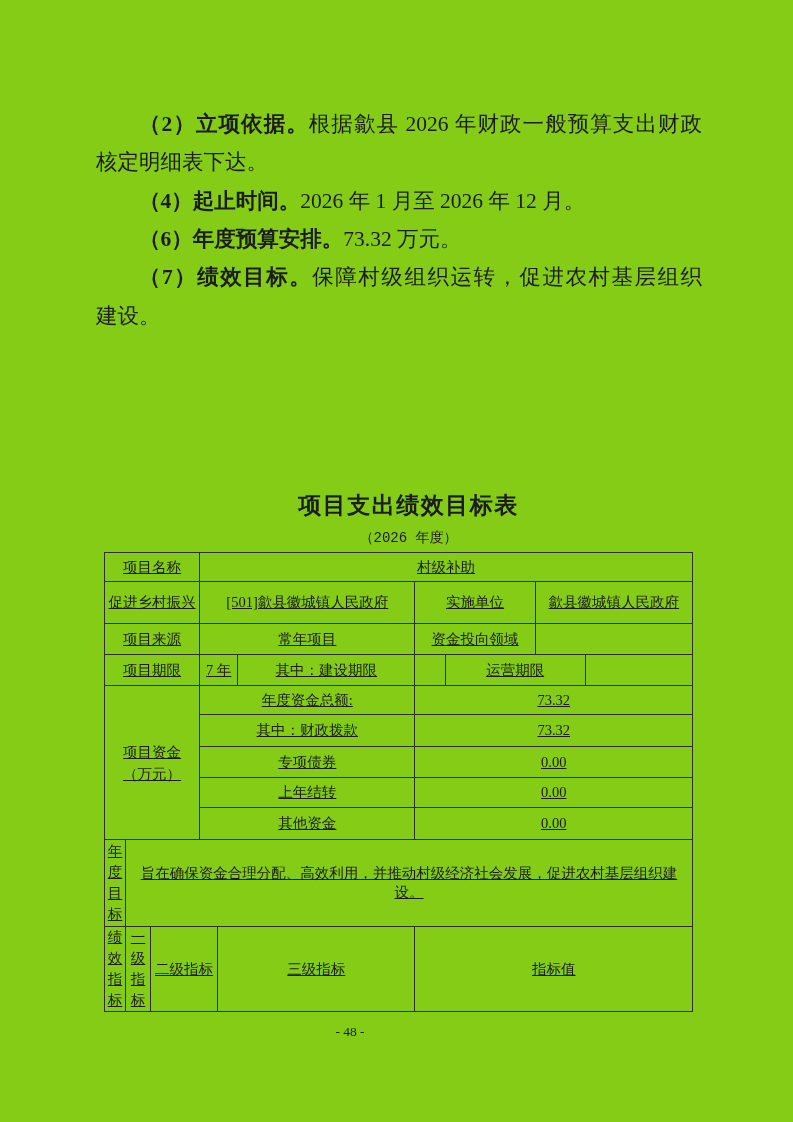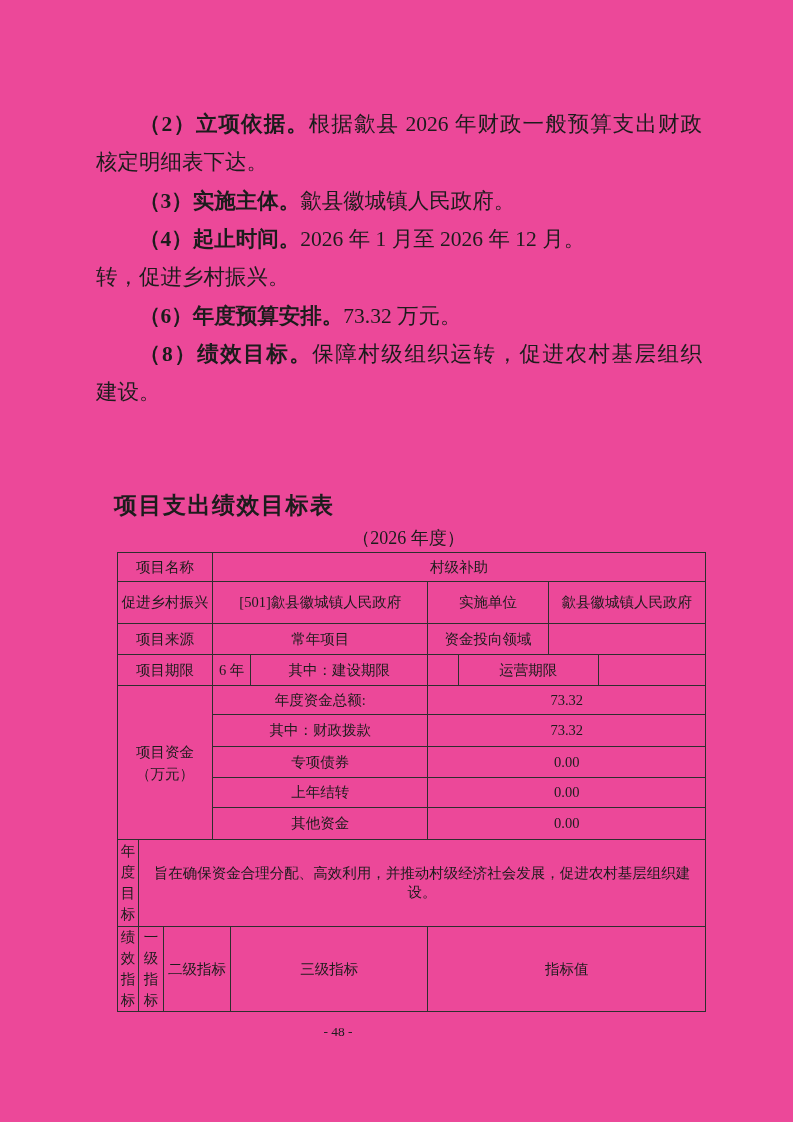--- a/index.html
+++ b/index.html
@@ -2,21 +2,21 @@
 <html><head>
 <meta charset="utf-8">
 <style>
   * { margin: 0; padding: 0; box-sizing: border-box; }
   html, body { background: #e8e8e8; }
   .page {
     position: relative;
     width: 793px;
     height: 1122px;
     margin: 0 auto;
-    background: #ec4899;
+    background: #84cc16;
     color: #1c1c1c;
     font-family: "Liberation Serif", "DejaVu Serif", serif;
     overflow: hidden;
   }
 
   
   .body-text {
     position: absolute;
     left: 96px;
     top: 105px;
@@ -32,44 +32,47 @@
   .bt-line.fill { text-align: justify; text-align-last: justify; }
   .bt-line.p-first { padding-left: 43px; }
   .lead { font-weight: bold; }
 
   
   .tbl-title {
     position: absolute;
     left: 114px;
     top: 490px;
     width: 589px;
+    text-align: center;
     font-family: "Liberation Sans", "DejaVu Sans", sans-serif;
     font-weight: bold;
     font-size: 23px;
     letter-spacing: 1.5px;
     line-height: 30px;
   }
   .tbl-subtitle {
     position: absolute;
     left: 114px;
     top: 528px;
     width: 589px;
     text-align: center;
-    font-size: 18px;
+    font-size: 14px;
     line-height: 20px;
+    font-family: Liberation Mono, monospace;
   }
 
   
   .perf-table {
     position: absolute;
-    left: 117px;
+    left: 104px;
     top: 552px;
     width: 589px;
     border-collapse: collapse;
     table-layout: fixed;
+    text-decoration: underline;
   }
   .perf-table td {
     border: 1px solid #2e2e2e;
     font-size: 14.5px;
     text-align: center;
     vertical-align: middle;
     padding: 0 2px;
     overflow: hidden;
   }
   tr.h29 { height: 29px; } tr.h42 { height: 42px; } tr.h31 { height: 31px; }
@@ -78,40 +81,38 @@
   .vert { white-space: pre-line; line-height: 21px; font-size: 14px; padding: 0; }
   .funds-label { white-space: pre-line; line-height: 22px; }
   .left8  { text-align: left; padding-left: 8px; }
   .left22 { text-align: left; padding-left: 22px; }
   .left62 { text-align: left; padding-left: 62px; }
   .goal-text { text-align: left; padding: 0 2px; font-size: 14px; }
 
   
   .page-num {
     position: absolute;
-    left: 4px;
+    left: 16px;
     top: 1024px;
     width: 668px;
     text-align: center;
     font-size: 13.5px;
   }
 </style>
 </head>
 <body>
 
 <div class="page">
 
   <div class="body-text">
     <div class="bt-line p-first fill"><b class="lead">（2）立项依据。</b><span>根据歙县 2026 年财政一般预算支出财政</span></div>
     <div class="bt-line"><span>核定明细表下达。</span></div>
-    <div class="bt-line p-first"><b class="lead">（3）实施主体。</b><span>歙县徽城镇人民政府。</span></div>
     <div class="bt-line p-first"><b class="lead">（4）起止时间。</b><span>2026 年 1 月至 2026 年 12 月。</span></div>
-    <div class="bt-line"><span>转，促进乡村振兴。</span></div>
     <div class="bt-line p-first"><b class="lead">（6）年度预算安排。</b><span>73.32 万元。</span></div>
-    <div class="bt-line p-first fill"><b class="lead">（8）绩效目标。</b><span>保障村级组织运转，促进农村基层组织</span></div>
+    <div class="bt-line p-first fill"><b class="lead">（7）绩效目标。</b><span>保障村级组织运转，促进农村基层组织</span></div>
     <div class="bt-line"><span>建设。</span></div>
   </div>
 
   <div class="tbl-title">项目支出绩效目标表</div>
   <div class="tbl-subtitle">（2026 年度）</div>
 
   <table class="perf-table">
     <colgroup>
       <col style="width:21px">
         <col style="width:25px">
@@ -136,21 +137,21 @@
       <td colspan="2">歙县徽城镇人民政府</td>
     </tr>
     <tr class="h31">
       <td colspan="3">项目来源</td>
       <td colspan="3">常年项目</td>
       <td colspan="2">资金投向领域</td>
       <td colspan="2"></td>
     </tr>
     <tr class="h31">
       <td colspan="3">项目期限</td>
-      <td colspan="2">6 年</td>
+      <td colspan="2">7 年</td>
       <td>其中：建设期限</td>
       <td></td>
       <td colspan="2">运营期限</td>
       <td></td>
     </tr>
     <tr class="h29">
       <td colspan="3" rowspan="5" class="funds-label">项目资金
 （万元）</td>
       <td colspan="3" class="left8">年度资金总额:</td>
       <td colspan="4">73.32</td>

